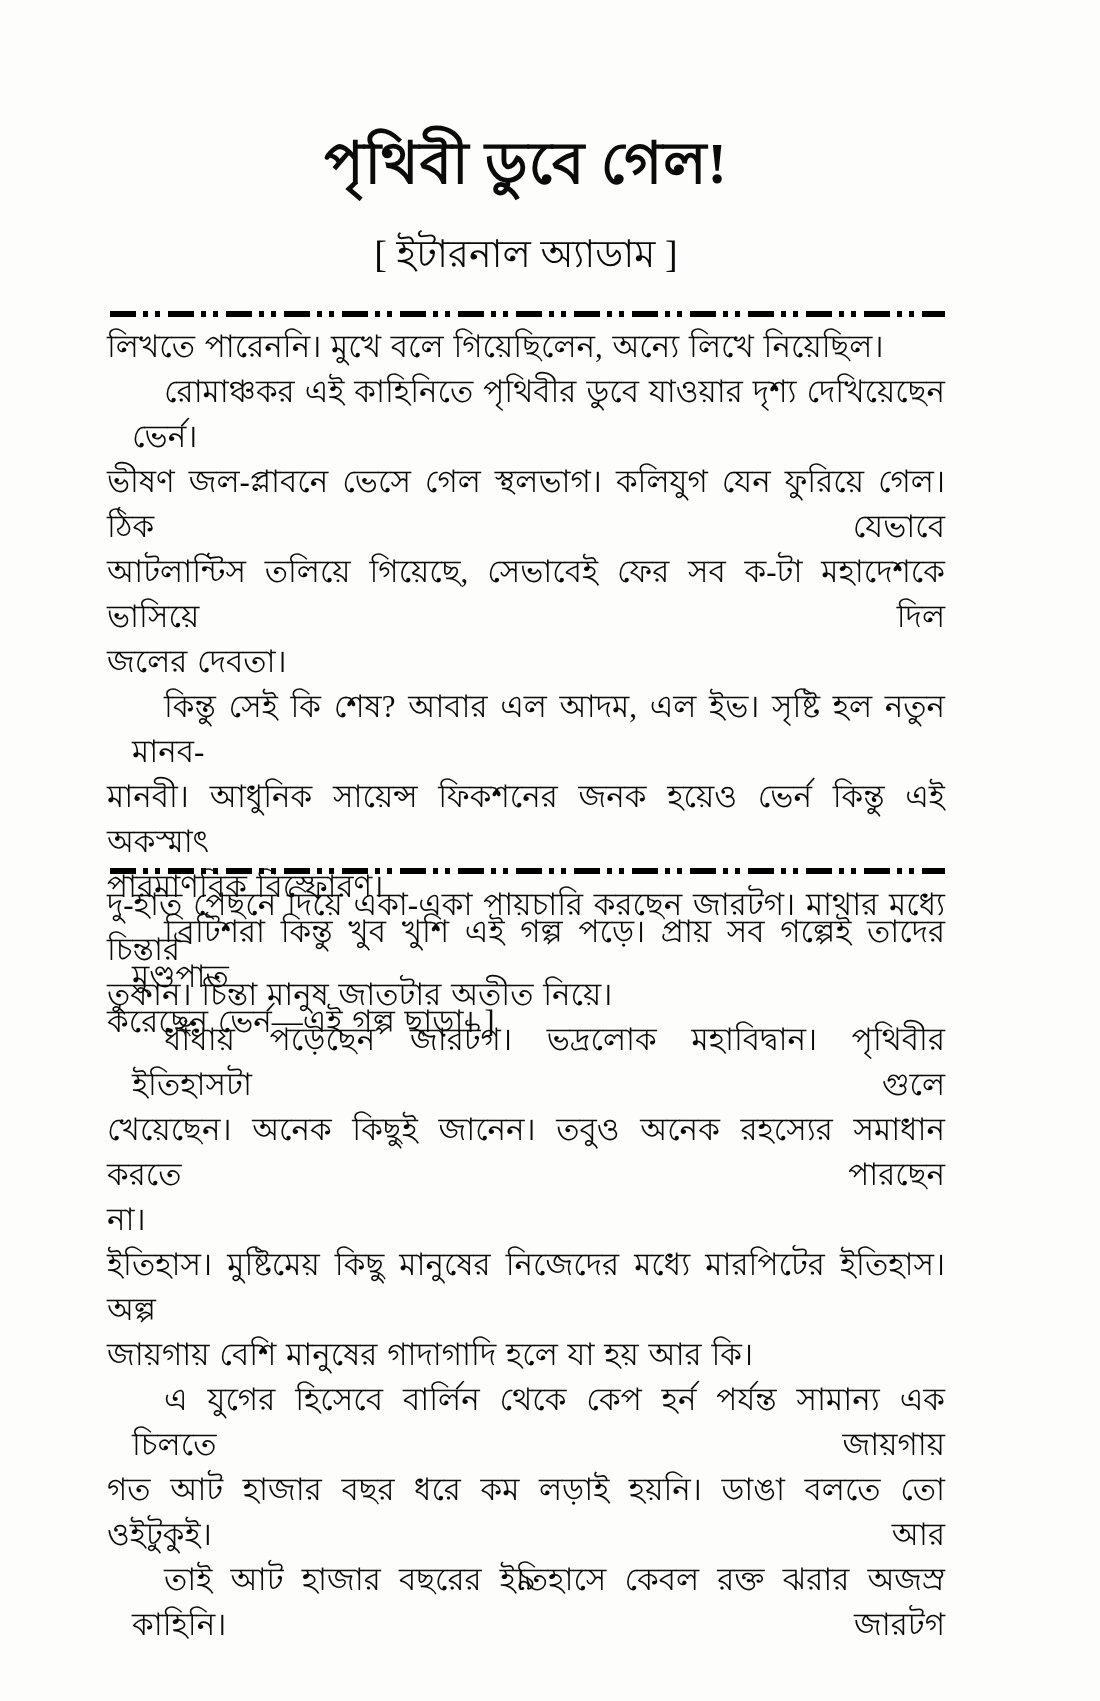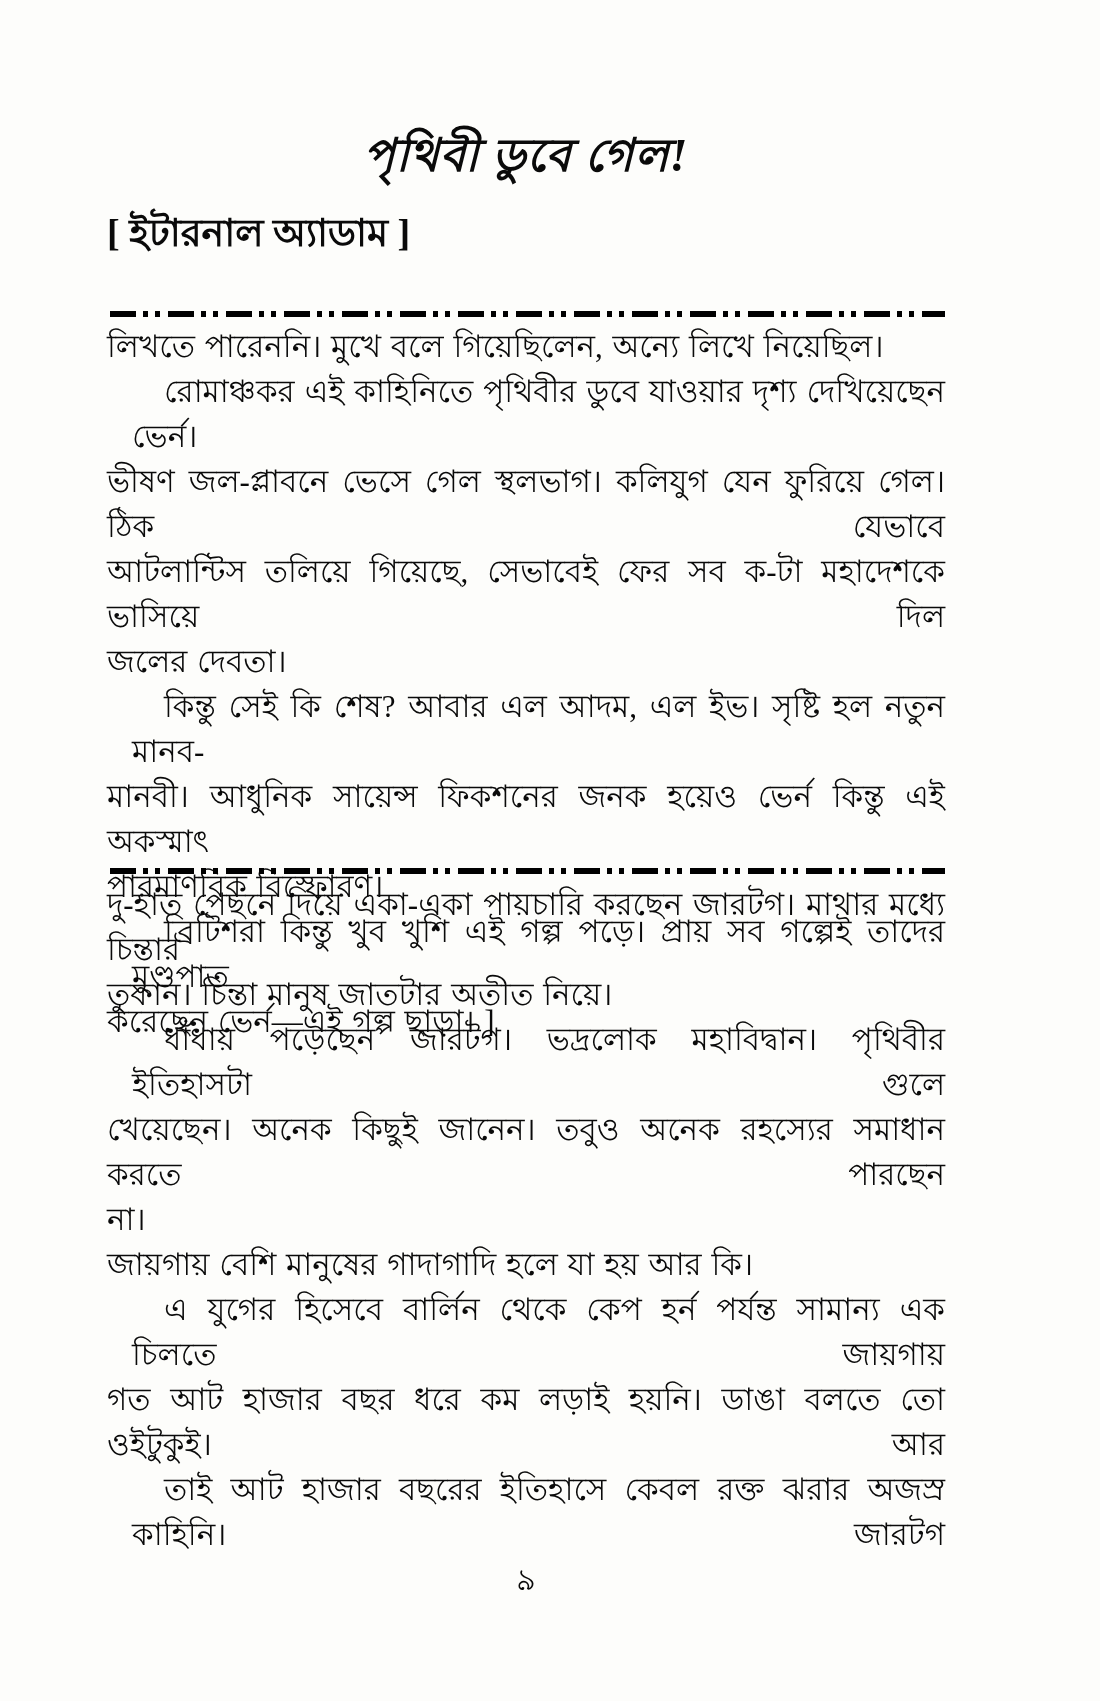--- a/index.html
+++ b/index.html
@@ -9,30 +9,30 @@
     font-family:"Liberation Serif","DejaVu Serif",serif;
     color:#0a0a0a;
     position:relative;
     overflow:hidden;
   }
   .page{position:absolute;inset:0;}
   .content{position:absolute;left:107px;width:838px;}
   .story-title{
     top:126px;
     text-align:center;
-    font-size:46px;
+    font-size:58px;
     font-weight:bold;
     line-height:1.3;
     letter-spacing:1px;
-    font-style:italic;
   }
   .story-subtitle{
-    top:211px;
+    top:232px;
+    text-align:center;
     font-size:38px;
-    font-weight:bold;
+    font-weight:normal;
     line-height:1.2;
   }
   .rule{
     height:6px;
     background:repeating-linear-gradient(to right,
       #000 0 26px, transparent 26px 33px,
       #000 33px 38px, transparent 38px 45px,
       #000 45px 50px, transparent 50px 58px);
   }
   .rule-top{position:absolute;left:110px;width:835px;top:311px;}
@@ -80,20 +80,21 @@
     </div>
 
   <div class="rule rule-mid"></div>
 
   <div class="content text-block body-block">
       <div class="line">দু-হাত পেছনে দিয়ে একা-একা পায়চারি করছেন জারটগ। মাথার মধ্যে চিন্তার</div>
       <div class="line endline">তুফান। চিন্তা মানুষ জাতটার অতীত নিয়ে।</div>
       <div class="line ind">ধাঁধায় পড়েছেন জারটগ। ভদ্রলোক মহাবিদ্বান। পৃথিবীর ইতিহাসটা গুলে</div>
       <div class="line">খেয়েছেন। অনেক কিছুই জানেন। তবুও অনেক রহস্যের সমাধান করতে পারছেন</div>
       <div class="line endline">না।</div>
+      <div class="line">ইতিহাস। মুষ্টিমেয় কিছু মানুষের নিজেদের মধ্যে মারপিটের ইতিহাস। অল্প</div>
       <div class="line endline">জায়গায় বেশি মানুষের গাদাগাদি হলে যা হয় আর কি।</div>
       <div class="line ind">এ যুগের হিসেবে বার্লিন থেকে কেপ হর্ন পর্যন্ত সামান্য এক চিলতে জায়গায়</div>
       <div class="line">গত আট হাজার বছর ধরে কম লড়াই হয়নি। ডাঙা বলতে তো ওইটুকুই। আর</div>
       <div class="line ind">তাই আট হাজার বছরের ইতিহাসে কেবল রক্ত ঝরার অজস্র কাহিনি। জারটগ</div>
     </div>
 
   <div class="page-number">৯</div>
 
 </div>
 

